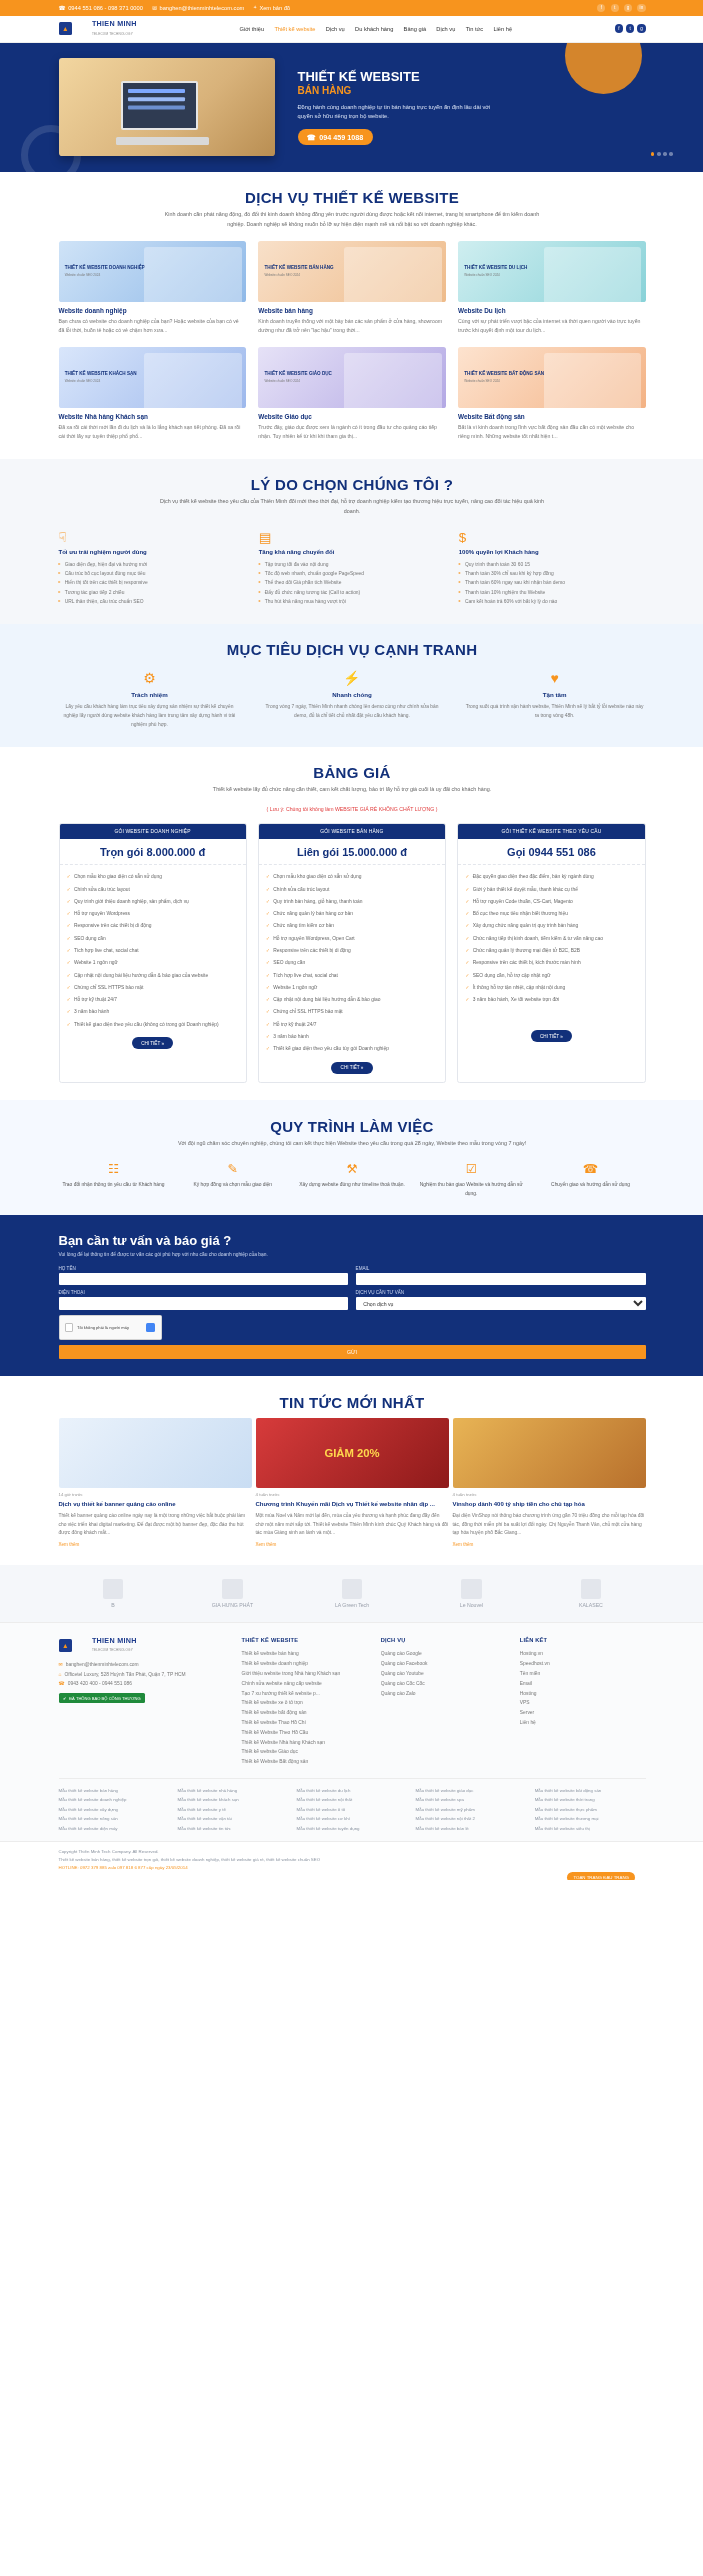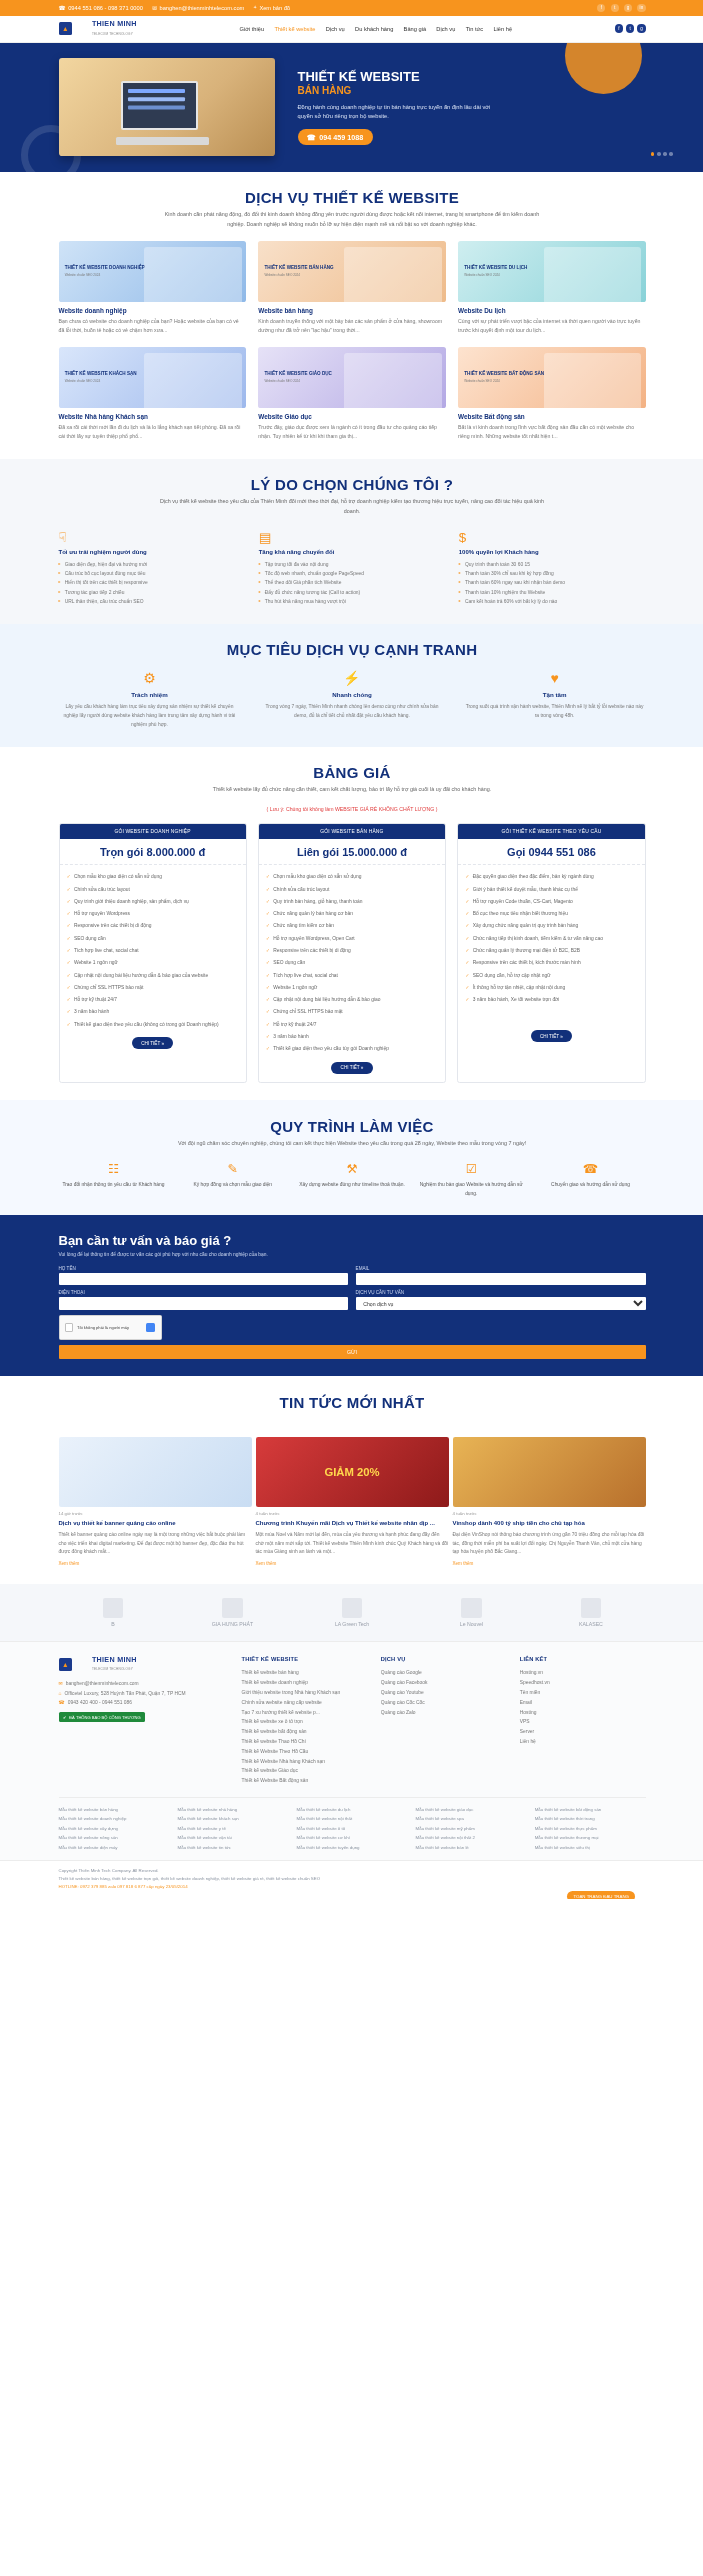--- a/index.html
+++ b/index.html
@@ -194,21 +194,21 @@
   }
   .captcha .box { width: 8.2px; height: 8.2px; border: 1px solid #c1c1c1; background: #fff; border-radius: 1px; }
   .captcha .txt { font-size: 4.1px; color: #444; line-height: 1.3; }
   .captcha .logo { margin-left: auto; width: 9.3px; height: 9.3px; background: #4285f4; border-radius: 1.5px; }
   .send-btn {
     width: 100%; background: #f7941e; color: #fff; border: none;
     height: 13.4px; border-radius: 1px; font-size: 5.2px; font-family: inherit; cursor: pointer;
   }
 
   
-  .news-grid { display: grid; grid-template-columns: repeat(3,1fr); gap: 4px; margin-top: 26px; }
+  .news-grid { display: grid; grid-template-columns: repeat(3,1fr); gap: 4px; margin-top: 7px; }
   .news .thumb { height: 70px; border-radius: 2.1px; overflow: hidden; position: relative; }
   .news .meta { font-size: 4.4px; color: #999; margin: 4.6px 0 2.6px; }
   .news h4 { font-size: 6px; color: #12307a; line-height: 1.45; margin-bottom: 3.6px; }
   .news p { font-size: 4.9px; color: #777; line-height: 1.75; }
   .news .more { font-size: 4.6px; color: #f7941e; margin-top: 4.1px; display: inline-block; }
 
   
   .partners { background: #f5f7fa; padding: 13.4px 0; }
   .part-grid { display: grid; grid-template-columns: repeat(5,1fr); gap: 10.3px; align-items: center; justify-items: center; }
   .part { font-size: 5.2px; color: #9aa0ab; text-align: center; }

